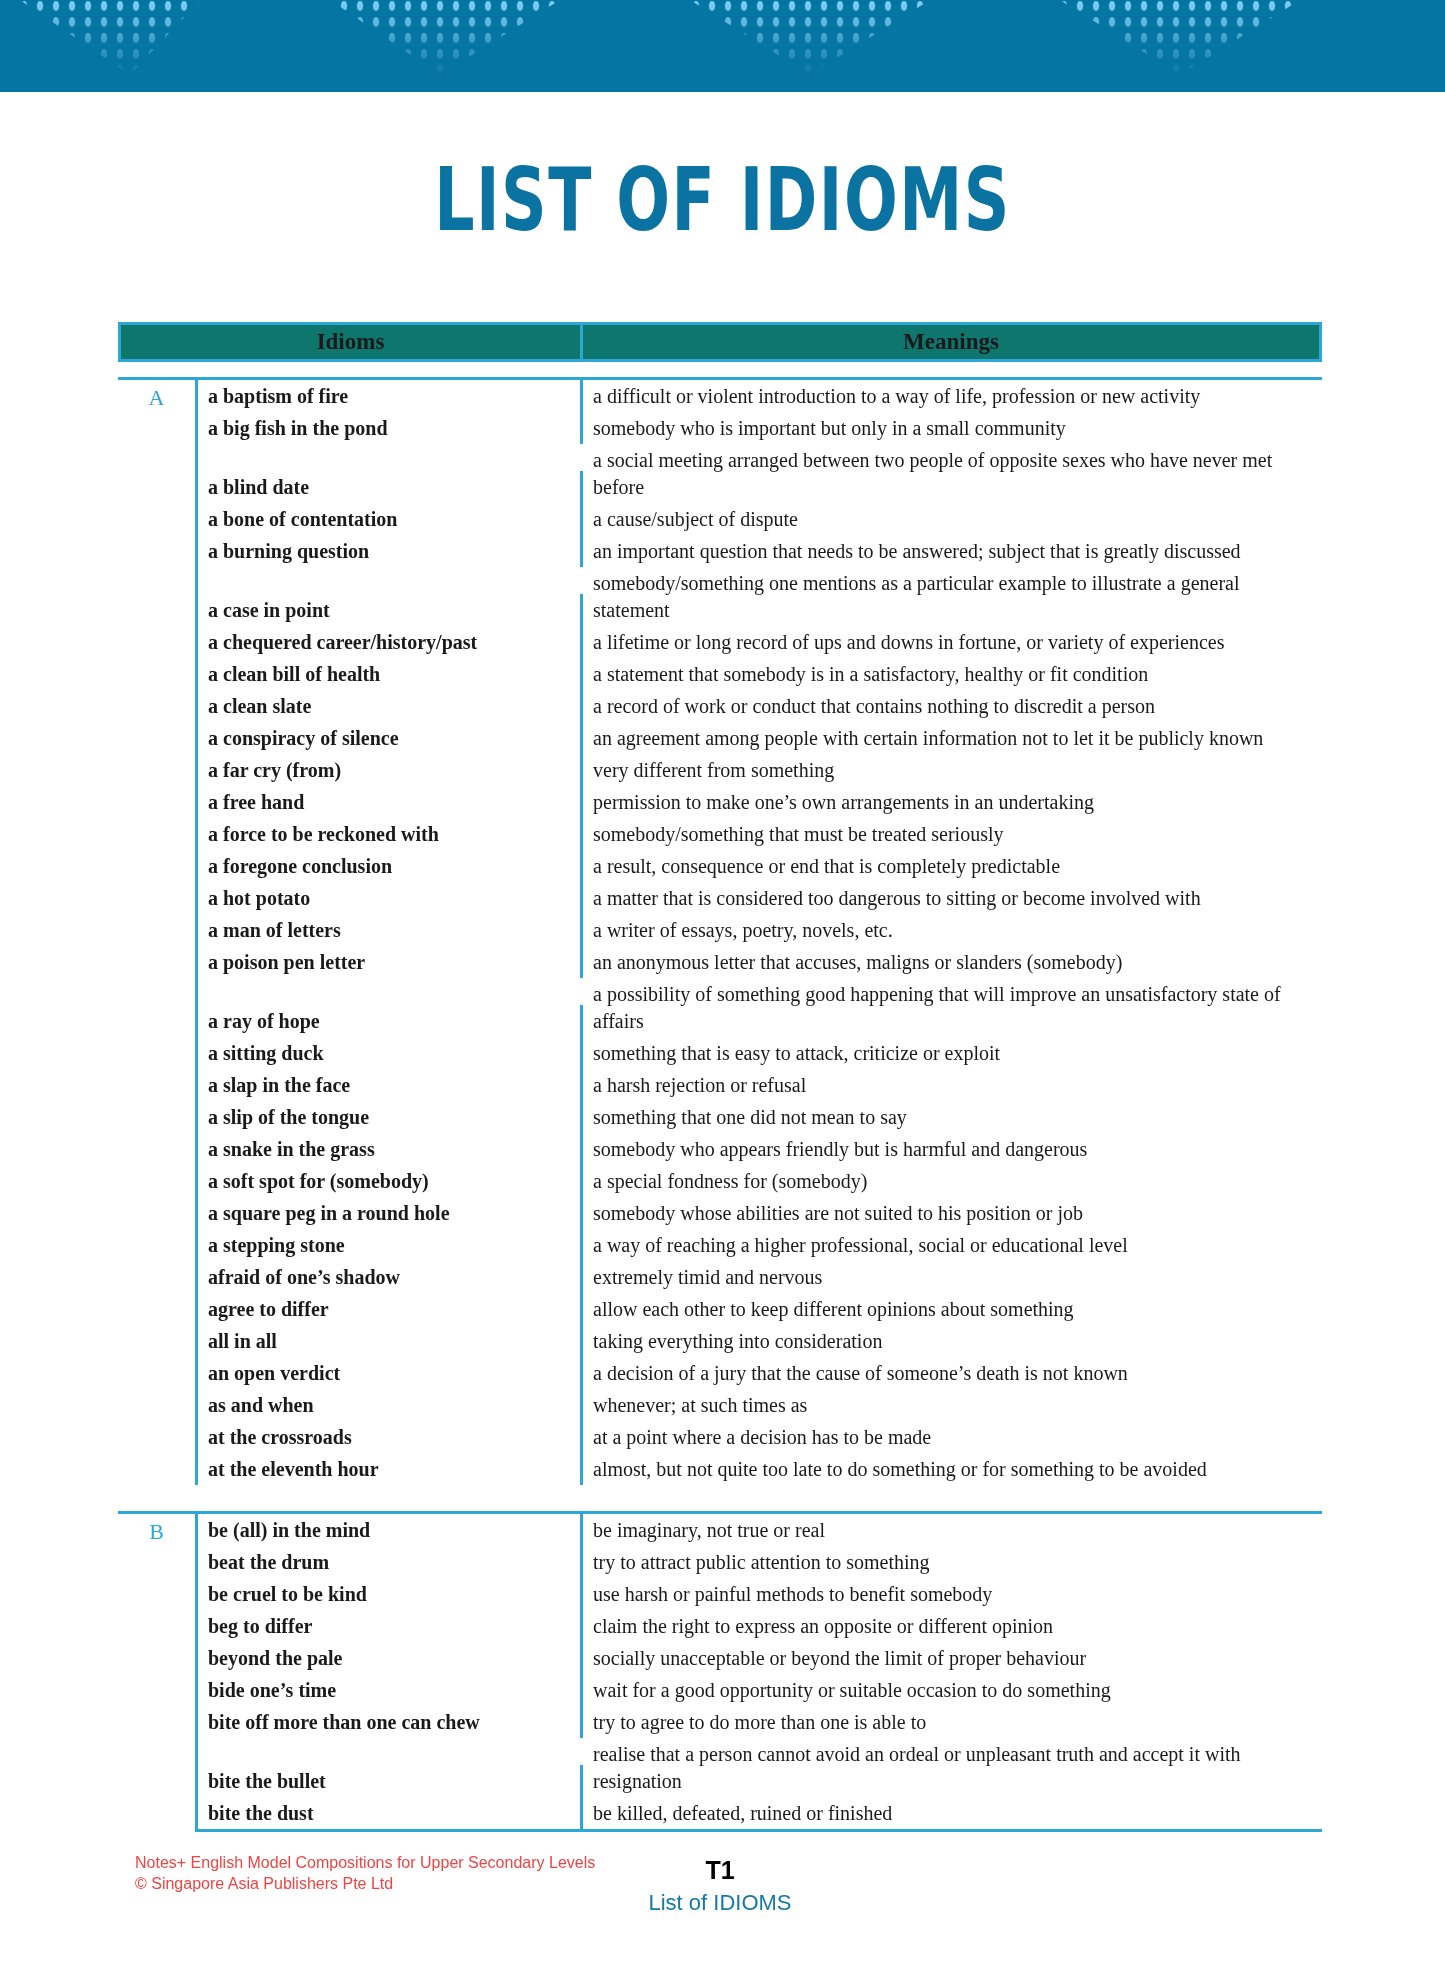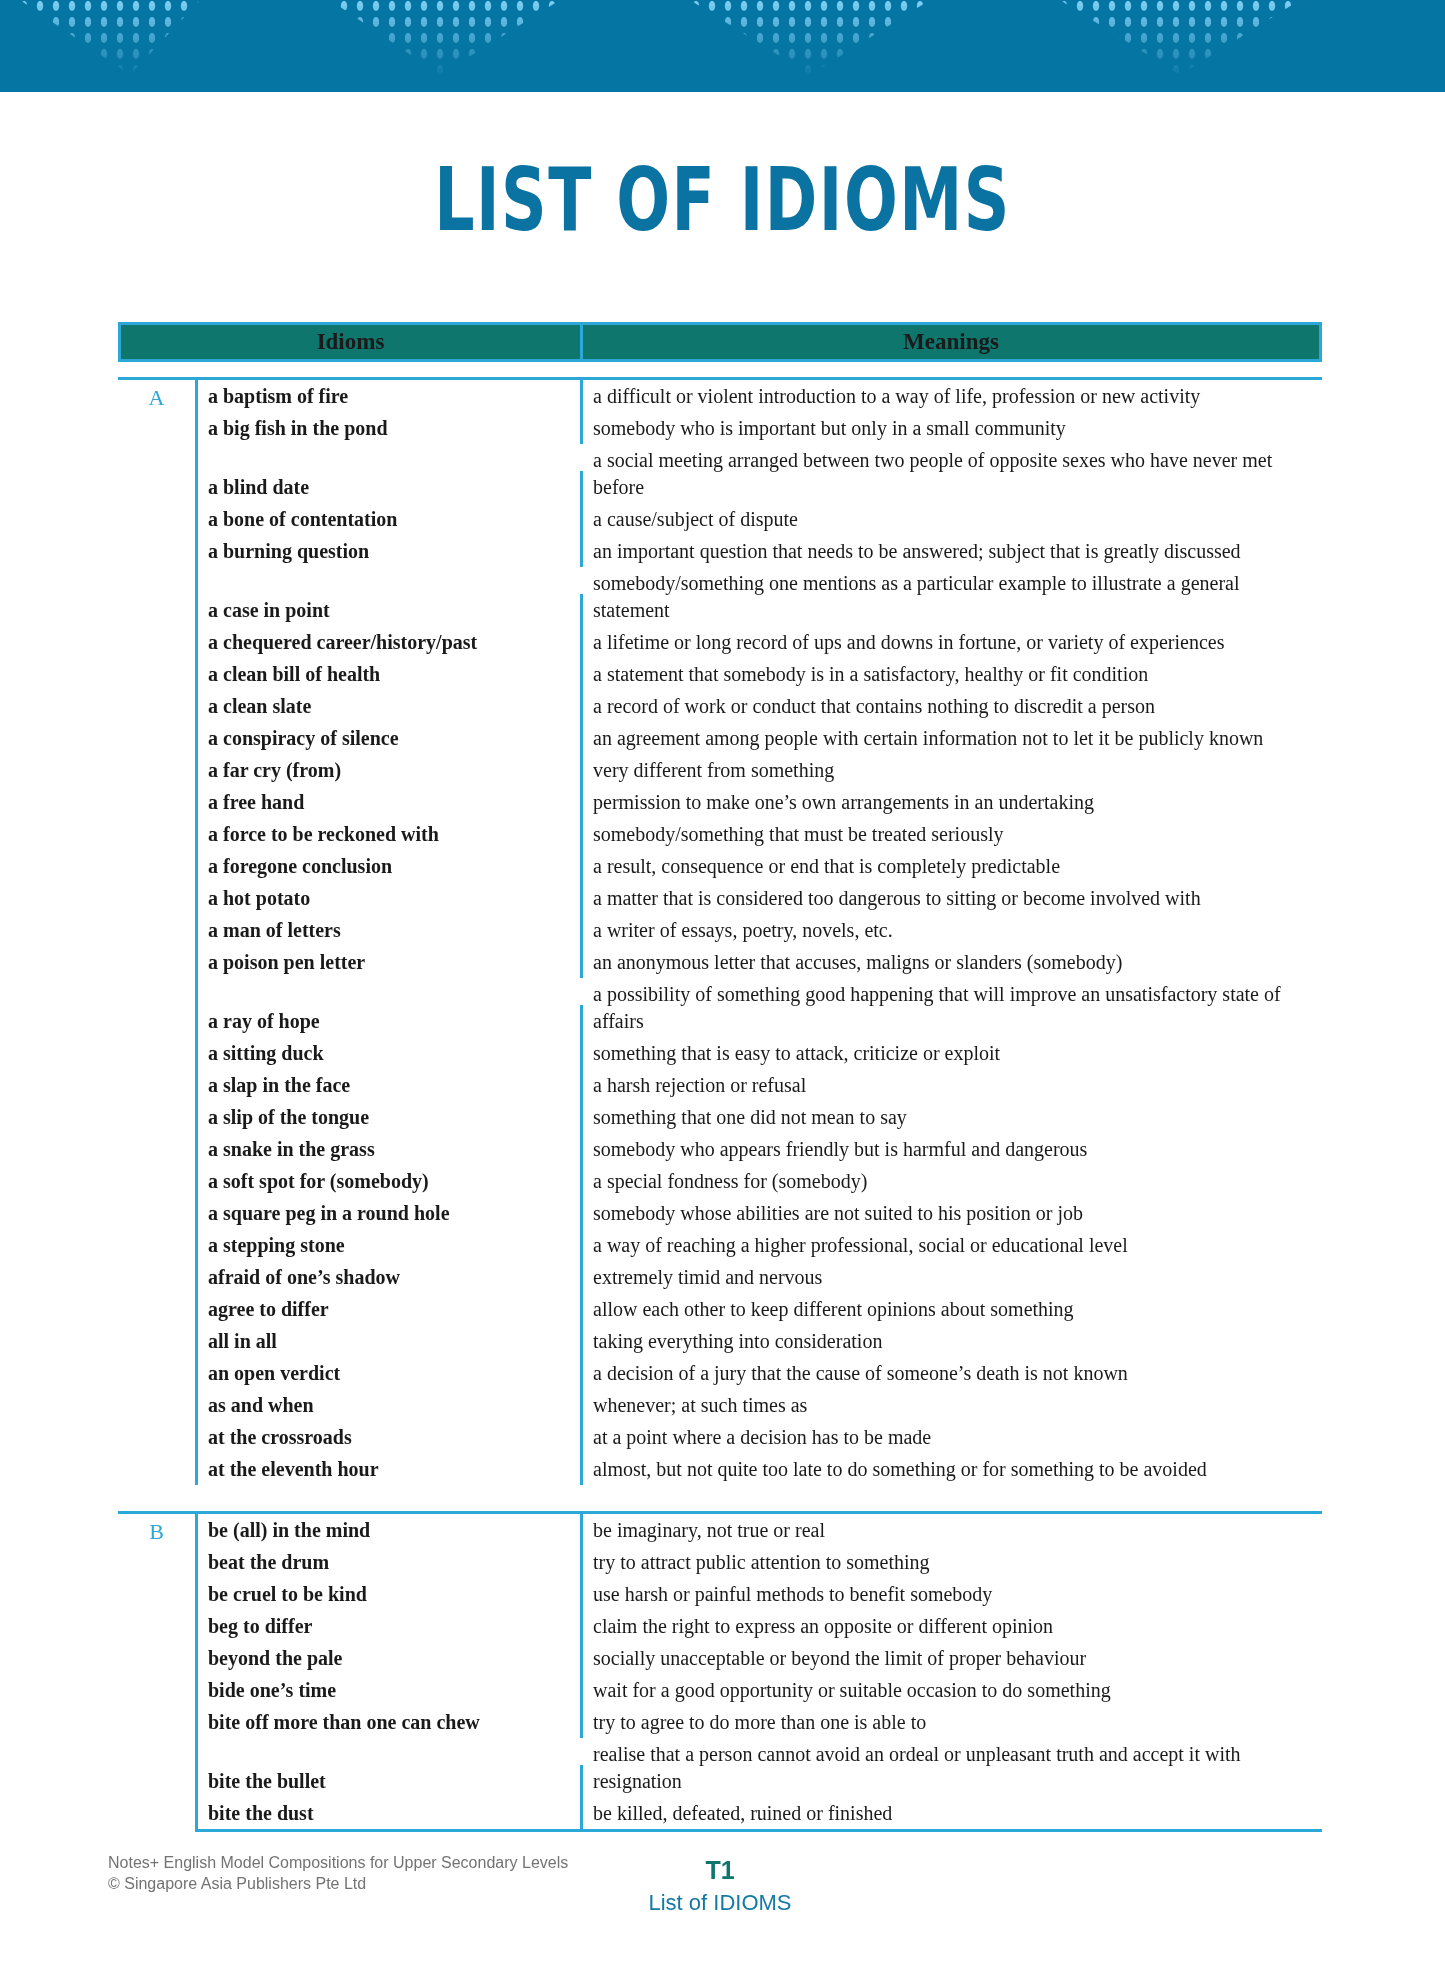--- a/index.html
+++ b/index.html
@@ -19,22 +19,22 @@
   .thead .hc.meanings { flex:1; }
 
   .section { position:absolute; left:118px; width:1204px; border-top:3px solid #2ba7d8; box-sizing:border-box; }
   .section .letter { position:absolute; left:0; top:2px; width:77px; text-align:center; color:#2ba7d8; font-size:22px; line-height:32px; }
   .section .rows { position:absolute; left:77px; top:0; width:1127px; border-left:3px solid #2ba7d8; box-sizing:border-box; }
   .section.last .rows { border-bottom:3px solid #2ba7d8; }
   .row { display:flex;align-items:flex-end; }
   .row .idiom { width:385px; box-sizing:border-box; padding-left:10px; font-weight:bold; font-size:20px; line-height:32px; border-right:3px solid #2ba7d8; }
   .row .meaning { flex:1; padding-left:10px; padding-right:6px; font-size:20px; line-height:27px; padding-top:3px; padding-bottom:2px; }
 
-  .footer-left { position:absolute; left:108px; top:1852px; font-family:"Liberation Sans", sans-serif; font-size:16px; line-height:21px; color:#737373; }
-  .page-no { position:absolute; left:680px; top:1856px; width:80px; text-align:center; font-family:"Liberation Sans", sans-serif; font-weight:bold; font-size:25px; color:#0f766e; }
+  .footer-left { position:absolute; left:135px; top:1852px; font-family:"Liberation Sans", sans-serif; font-size:16px; line-height:21px; color:#ef4444; }
+  .page-no { position:absolute; left:680px; top:1856px; width:80px; text-align:center; font-family:"Liberation Sans", sans-serif; font-weight:bold; font-size:25px; color:#000000; }
   .page-label { position:absolute; left:600px; top:1890px; width:240px; text-align:center; font-family:"Liberation Sans", sans-serif; font-size:22px; color:#1579a6; }
 </style>
 </head>
 <body>
 
 <div class="band">
   <svg width="1445" height="92">
     <defs>
       <pattern id="dots" x="0" y="0" width="16" height="16" patternUnits="userSpaceOnUse">
         <ellipse cx="8" cy="6" rx="3.2" ry="5" fill="#7fd0f5"></ellipse>

